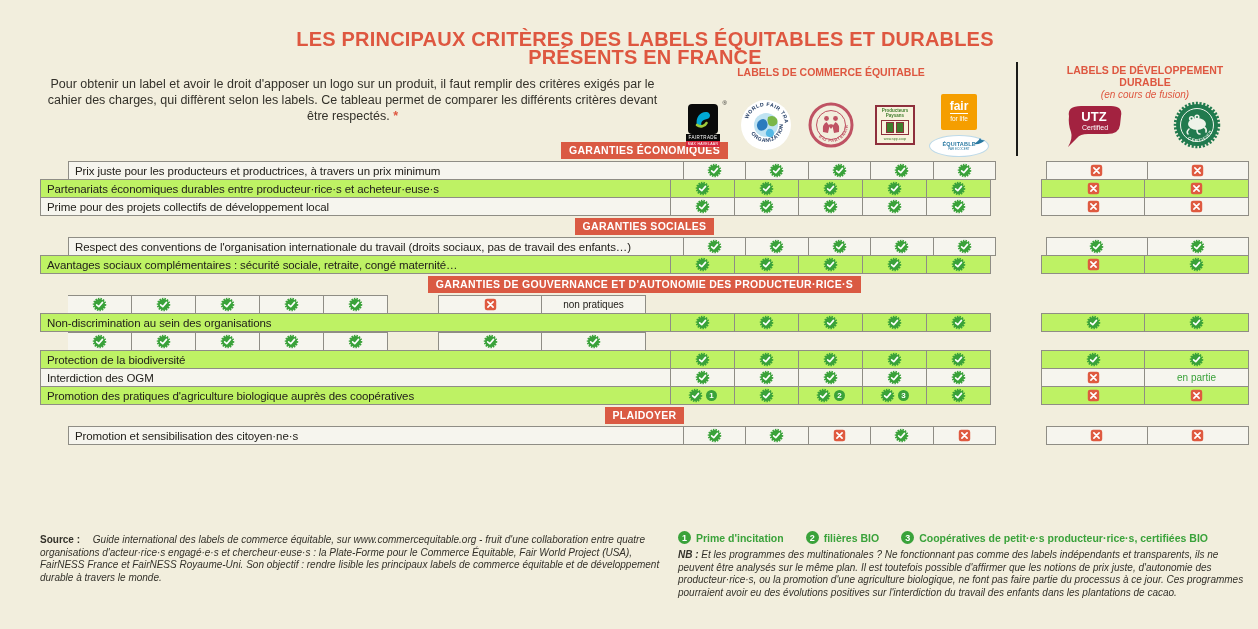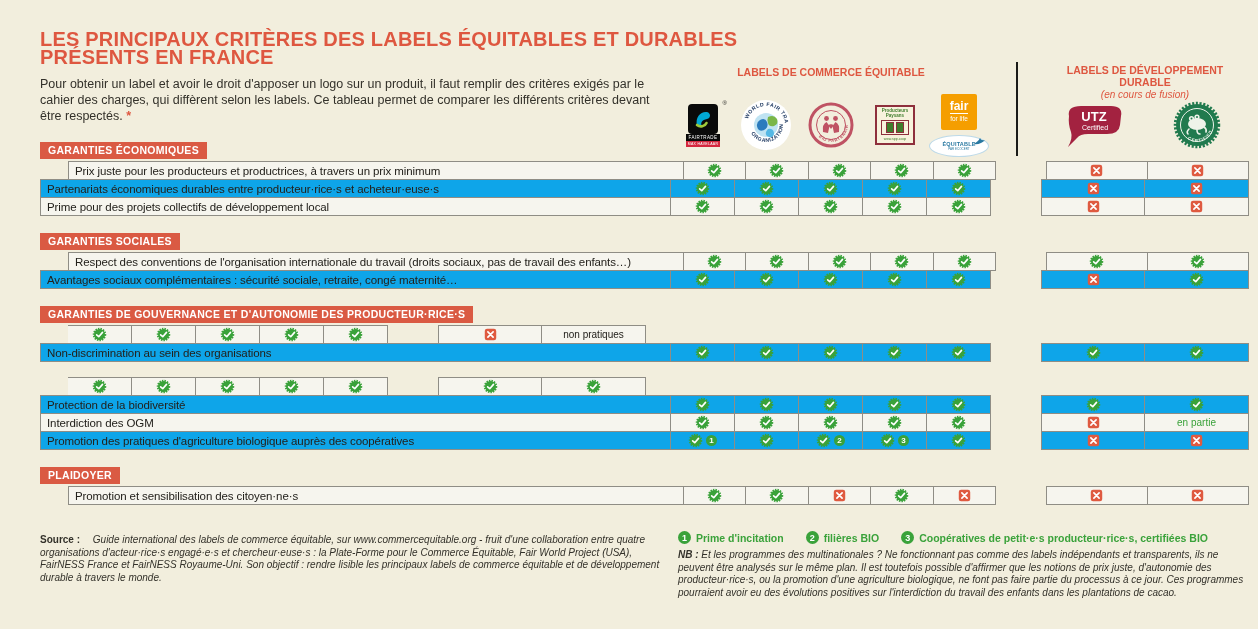--- a/index.html
+++ b/index.html
@@ -1,18 +1,18 @@
 <!DOCTYPE html>
 <html><head>
 <meta charset="utf-8">
 <style>
   html,body{margin:0;padding:0;background:#f2eedd;}
   .page{position:relative;width:1258px;height:629px;background:#f2eedd;overflow:hidden;
         font-family:"Liberation Sans",sans-serif;color:#2e2c26;}
-  .content{position:absolute;left:40px;top:30px;width:1210px;}
+  .content{position:absolute;left:40px;top:30px;width:1210px;text-align:center;}
   h1.title{margin:0;font-size:20px;line-height:18px;font-weight:bold;color:#de5740;letter-spacing:.2px;text-transform:uppercase;}
   .intro{margin:10px 0 0;width:625px;font-size:12.5px;line-height:16px;color:#33312a;}
   .red{color:#de5740;font-weight:bold;}
 
   
   .grp-title{position:absolute;top:66px;color:#de5740;font-weight:bold;font-size:10.5px;text-align:center;}
   .grp-eq{left:671px;width:320px;}
   .grp-du{left:1041px;width:208px;top:64px;}
   .grp-sub{font-size:10px;font-style:italic;font-weight:normal;margin-top:1px;}
   .divider{position:absolute;left:1016px;top:62px;width:2px;height:94px;background:#1b1b18;}
@@ -36,35 +36,35 @@
   .ffl-main{font-size:12px;font-weight:bold;line-height:11px;}
   .ffl-sub{font-size:6.5px;border-top:1px solid #fff;padding-top:1px;margin-top:1px;}
   .eco{margin-top:5px;width:58px;height:20px;background:#fff;border:1px solid #bcd9e8;border-radius:50%;
        display:flex;flex-direction:column;align-items:center;justify-content:center;position:relative;}
   .eco-t{font-size:5.5px;font-weight:bold;color:#2a79a1;letter-spacing:.2px;}
   .eco-s{font-size:3px;color:#2a79a1;}
   .eco-bird{position:absolute;right:3px;top:-5px;}
 
   
   .sections{margin-top:16px;width:1209px;}
-  .sections section{margin-top:15px;}
+  .sections section{}
   .sections section:first-of-type{margin-top:0;}
   .sec-badge{display:inline-block;background:#da5a43;color:#fff;font-weight:bold;font-size:10.5px;
              letter-spacing:.3px;padding:2px 8px 3px;margin-bottom:2px;text-transform:uppercase;}
   .sec-rows{display:flex;flex-direction:column;}
   .row{display:flex;height:19px;margin-top:-1px;}
   .row:first-child{margin-top:0;padding-left:28px;}
   .cell{box-sizing:border-box;border:1px solid #8f8d85;border-left:none;display:flex;align-items:center;justify-content:center;}
   .cell.criteria{width:631px;border-left:1px solid #8f8d85;justify-content:flex-start;padding-left:6px;
                  font-size:11.5px;letter-spacing:-.1px;white-space:nowrap;overflow:hidden;color:#23211c;}
   .cell.mk{width:64px;}
   .cell.g6{margin-left:50px;border-left:1px solid #8f8d85;width:104px;}
   .cell.g7{width:104px;}
   .row.odd .cell{background:#f6f5ee;}
-  .row.even .cell{background:#0ea5e9;}
+  .row.even .cell{background:#bef264;}
   .markwrap{display:inline-flex;align-items:center;gap:3px;}
   .numbadge{width:11px;height:11px;border-radius:50%;background:#3aa23a;color:#fff;font-size:8px;font-weight:bold;
             display:inline-flex;align-items:center;justify-content:center;flex:0 0 auto;}
   .cellnote{font-size:10px;color:#23211c;}
   .cellnote.green{color:#3aa23a;}
 
   
   .f-left{position:absolute;left:40px;top:534px;width:632px;font-size:10px;line-height:12.5px;color:#33312a;}
   .src-label{font-weight:bold;}
   .src-text{font-style:italic;margin-left:10px;}

